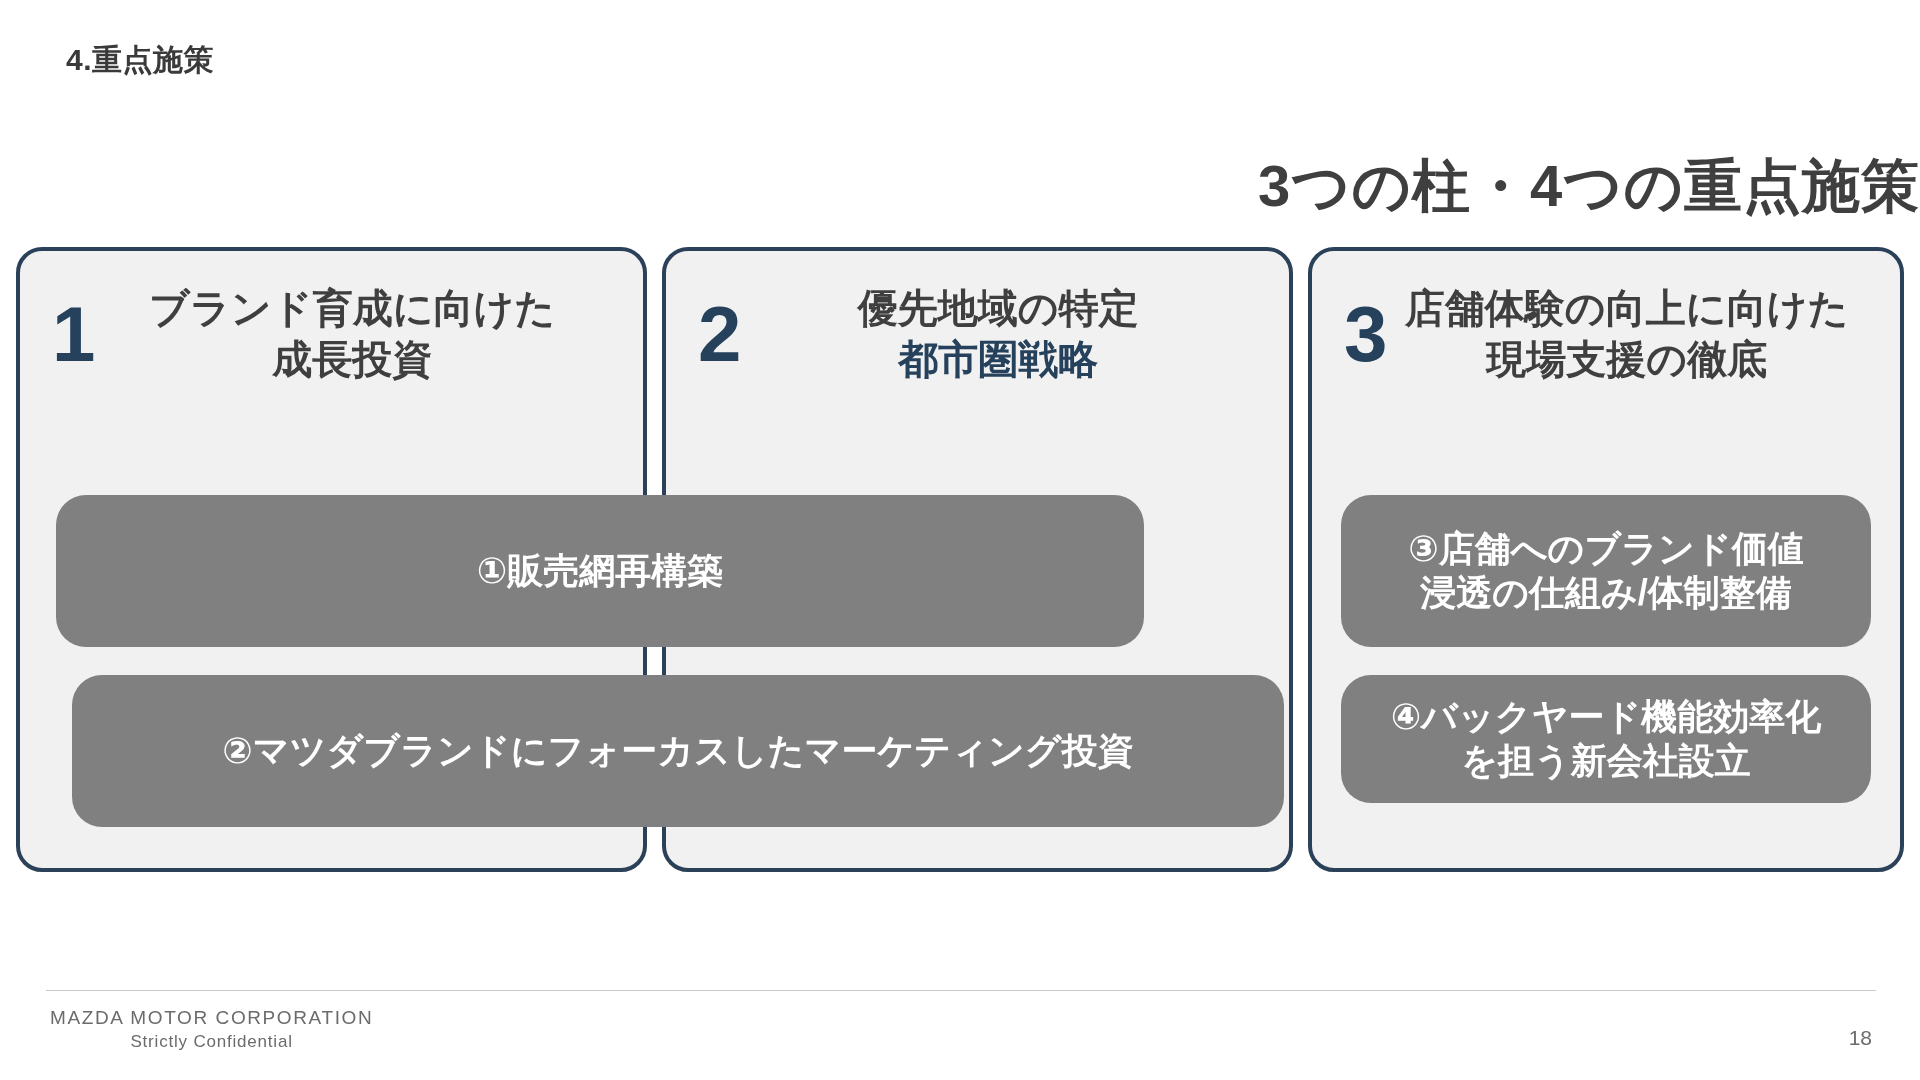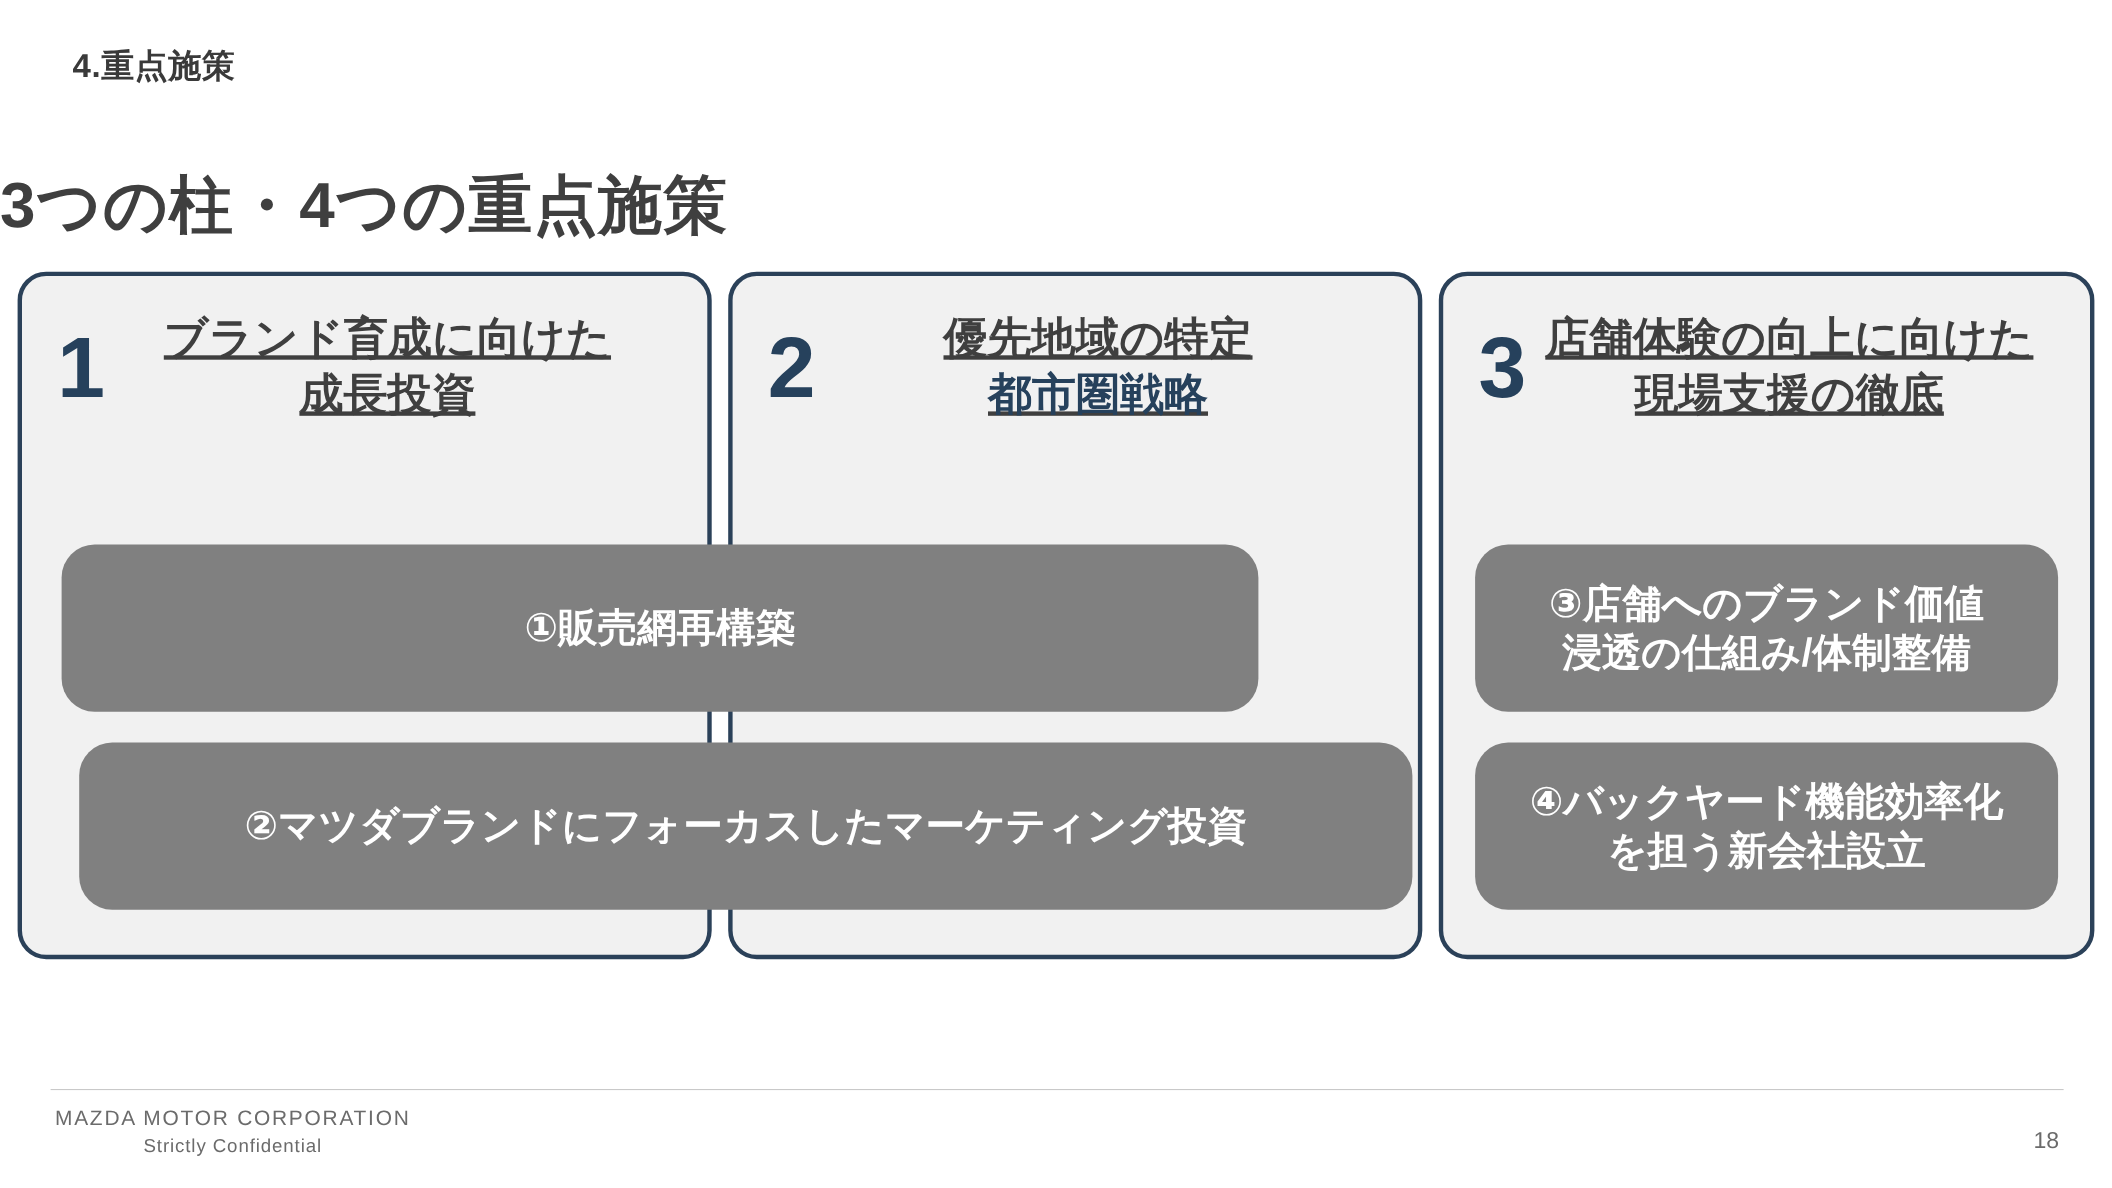--- a/index.html
+++ b/index.html
@@ -34,21 +34,21 @@
     letter-spacing: 0.5px;
     white-space: nowrap;
   }
 
   
   .slide-title {
     position: absolute;
     left: 0;
     top: 148px;
     width: 1920px;
-    text-align: left;
+    text-align: right;
     font-size: 58px;
     font-weight: 700;
     color: #3f3f3f;
     letter-spacing: 1px;
     white-space: nowrap;
   }
 
   
   .pillars {
     position: absolute;
@@ -92,21 +92,20 @@
     padding-left: 18px;
   }
   .card-title {
     flex: 1 1 auto;
     text-align: center;
     font-size: 40px;
     font-weight: 700;
     color: #3f3f3f;
     line-height: 1.28;
     padding-right: 26px;
-    text-decoration: underline;
   }
   .card-title .navy { color: #26415c; }
 
   
   .pill {
     position: absolute;
     background: #808080;
     border-radius: 30px;
     color: #ffffff;
     font-size: 36px;
@@ -139,21 +138,21 @@
     left: 1325px;
     top: 248px;
     width: 530px;
     height: 152px;
     padding: 0 28px;
   }
   .pill-c3-2 {
     left: 1325px;
     top: 428px;
     width: 530px;
-    height: 152px;
+    height: 128px;
     padding: 0 18px;
   }
 
   
   .footer-rule {
     position: absolute;
     left: 46px;
     top: 990px;
     width: 1830px;
     height: 1px;

